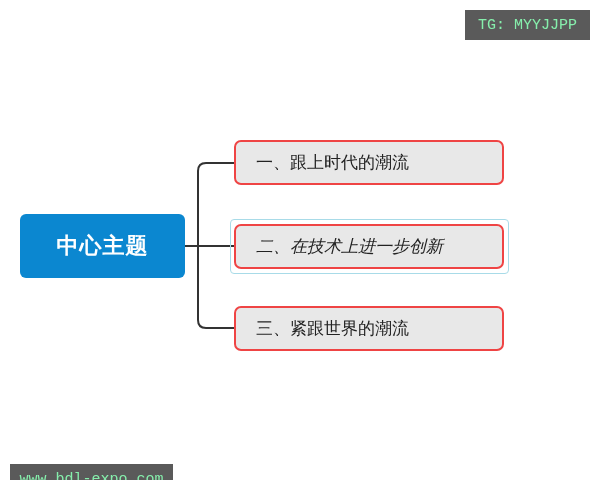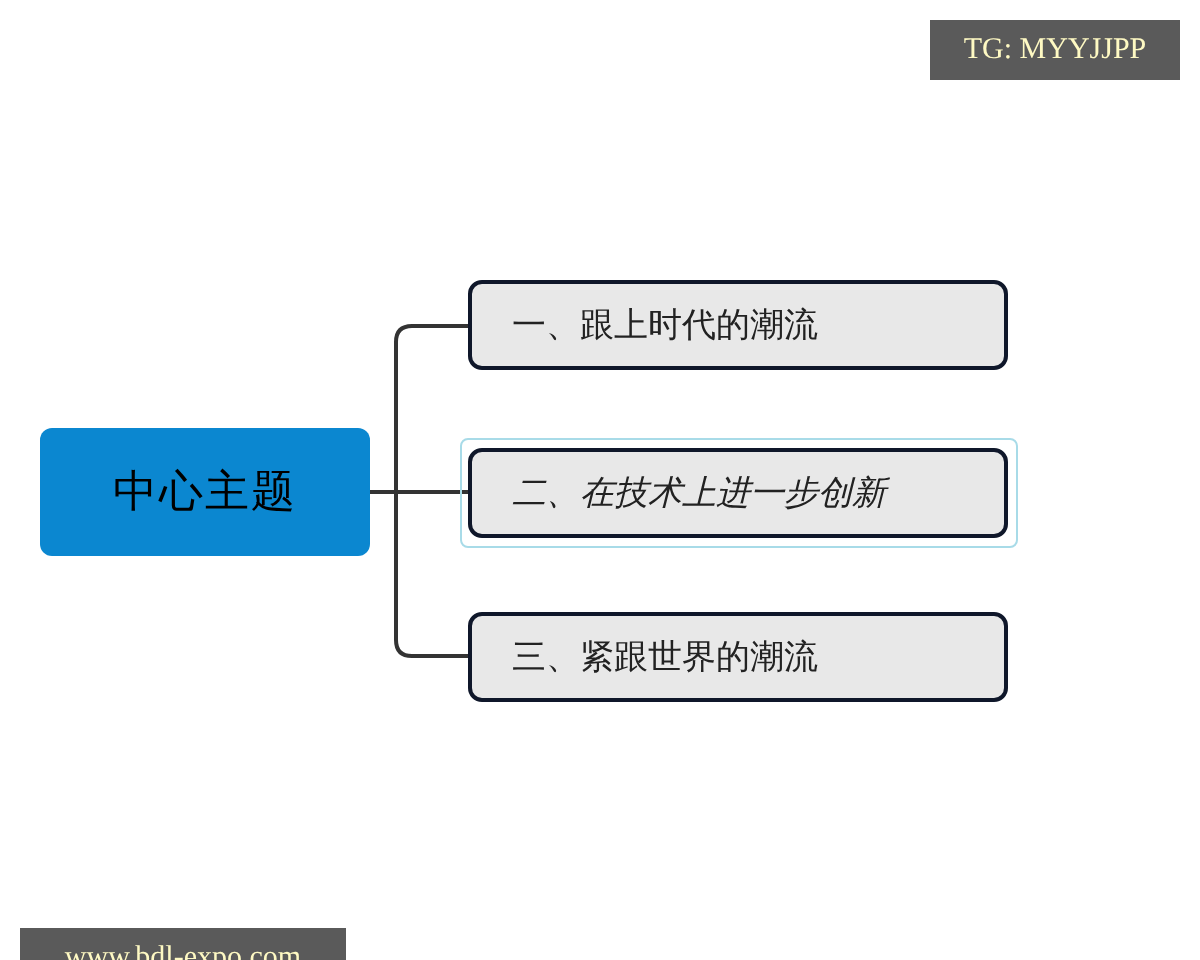--- a/index.html
+++ b/index.html
@@ -2,36 +2,36 @@
 <html><head>
   <meta charset="utf-8">
   <style>
     html, body { margin: 0; padding: 0; }
     body {
       width: 600px; height: 480px; position: relative; overflow: hidden;
       background: #ffffff;
       font-family: "DejaVu Sans", "Liberation Sans", sans-serif;
     }
     .badge {
-      position: absolute; background: #5a5a5a; color: #fef9c3;
-      font-family: Liberation Serif, serif;
+      position: absolute; background: #5a5a5a; color: #86efac;
+      font-family: Liberation Mono, monospace;
       font-size: 15px; display: flex; align-items: center; justify-content: center; text-align: right;
     }
     .badge-tg { left: 465px; top: 10px; width: 125px; height: 30px; }
     .badge-web { left: 10px; top: 464px; width: 163px; height: 30px; }
     .central {
       position: absolute; left: 20px; top: 214px; width: 165px; height: 64px;
-      background: #0b87d0; border-radius: 6px; color: #000000;
-      font-size: 22px; font-weight: normal; display: flex; align-items: center; justify-content: center;
+      background: #0b87d0; border-radius: 6px; color: #ffffff;
+      font-size: 22px; font-weight: bold; display: flex; align-items: center; justify-content: center;
       letter-spacing: 1px;
     }
     .connector { position: absolute; left: 0; top: 0; width: 600px; height: 480px; pointer-events: none; }
     .branch {
       position: absolute; left: 234px; width: 270px; height: 45px;
-      background: #e8e8e8; border: 2px solid #0f172a; border-radius: 7px;
+      background: #e8e8e8; border: 2px solid #ef4444; border-radius: 7px;
       box-sizing: border-box; display: flex; align-items: center;
       padding-left: 20px; font-size: 17px; color: #222222;
     }
     .b1 { top: 140px; }
     .b2 { top: 224px; font-style: italic; }
     .b3 { top: 306px; }
     .selection {
       position: absolute; left: 230px; top: 219px; width: 279px; height: 55px;
       border: 1.5px solid #a8dbe8; border-radius: 4px; box-sizing: border-box;
     }

